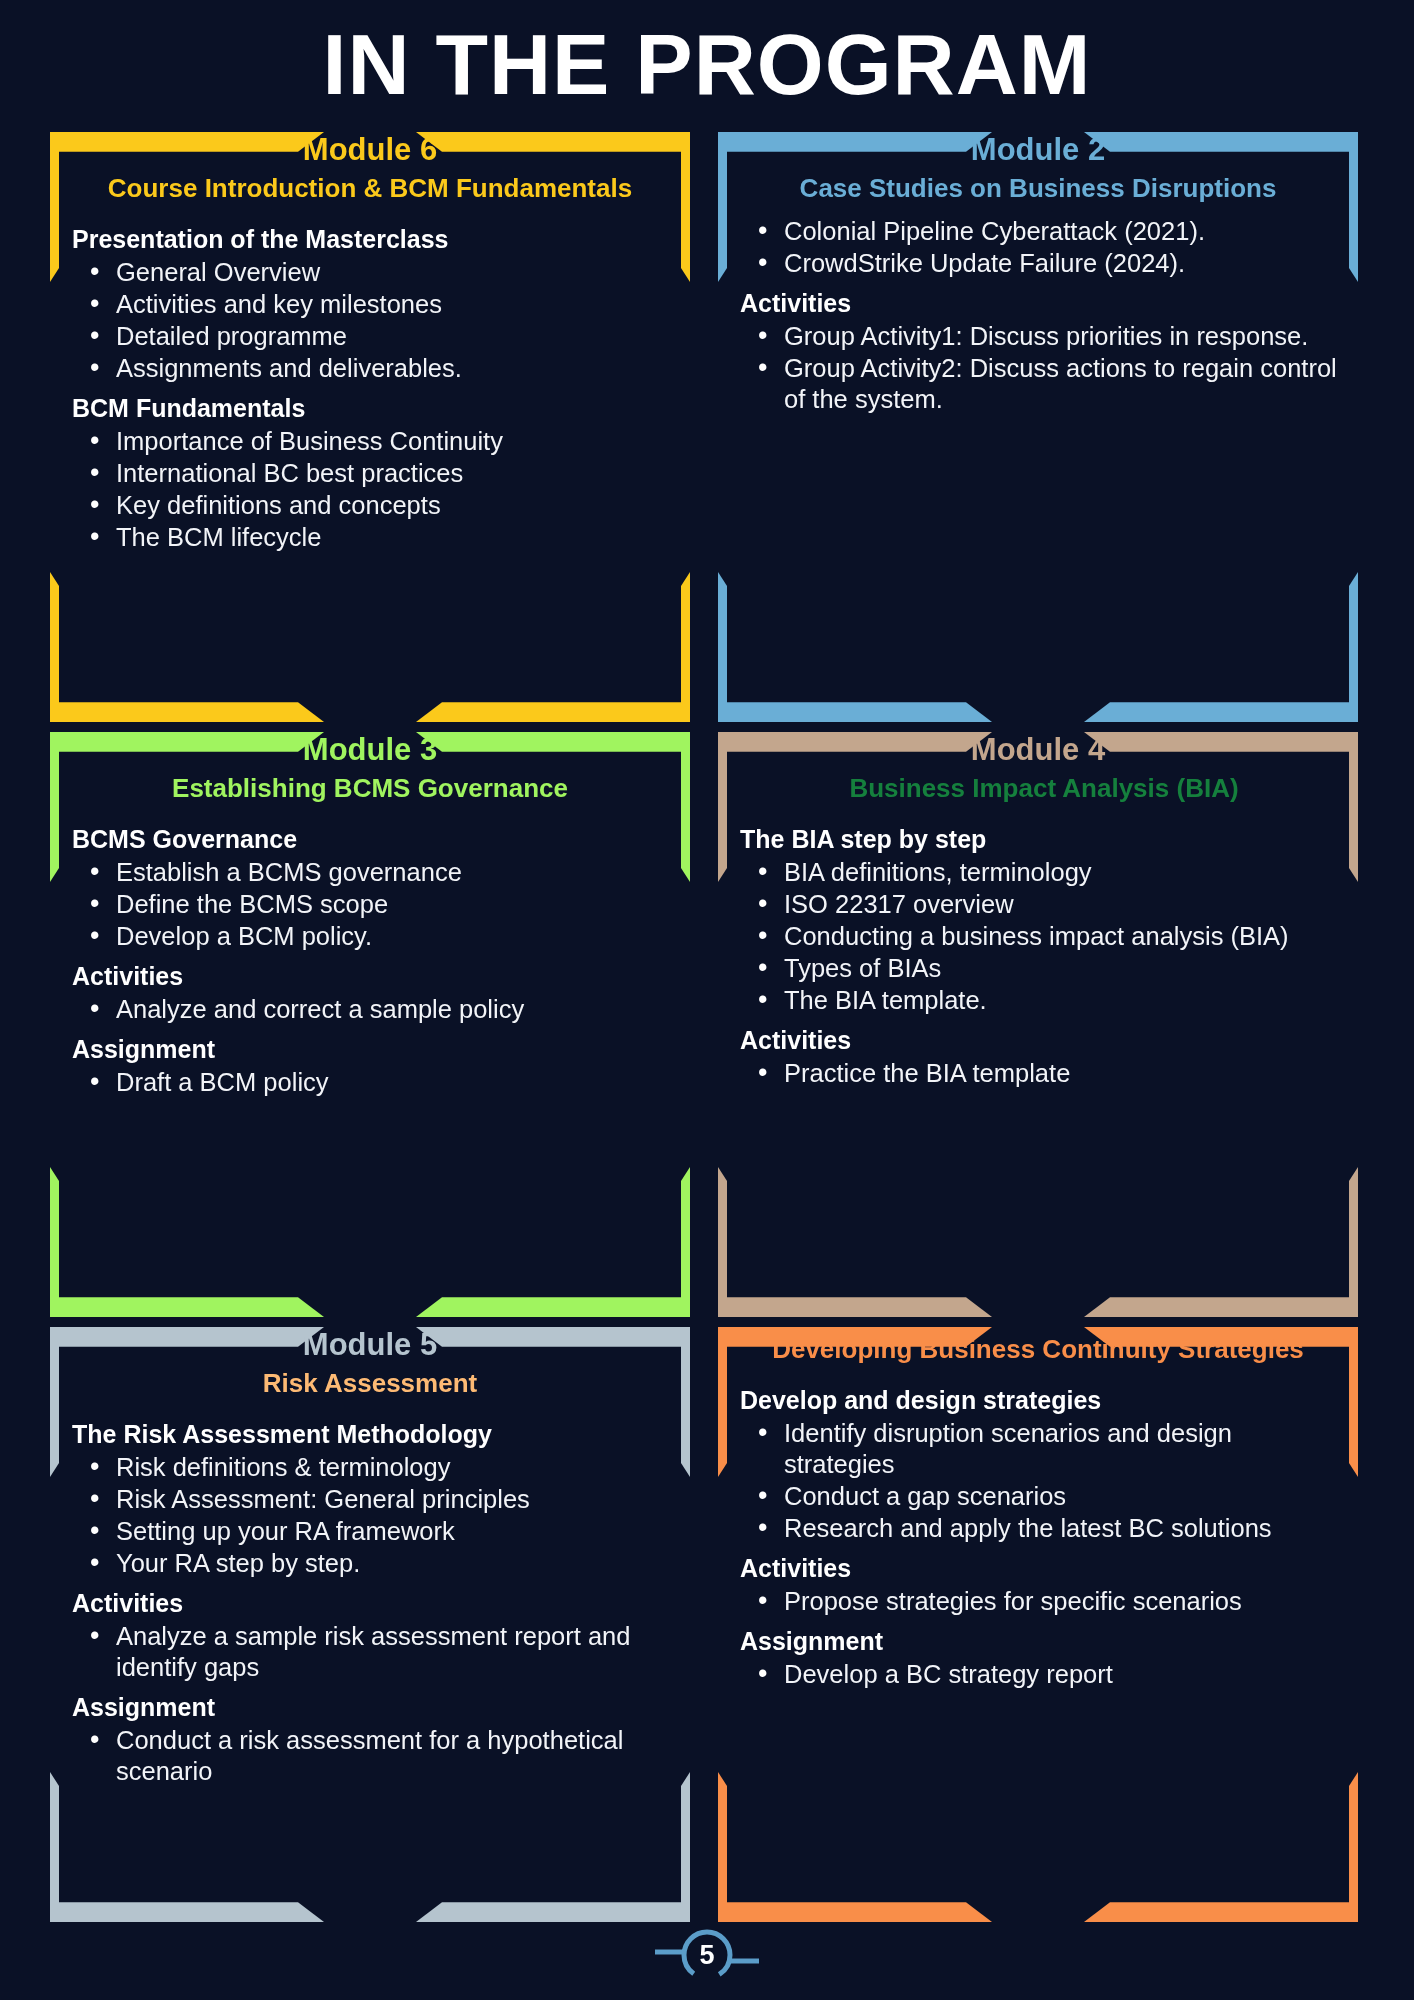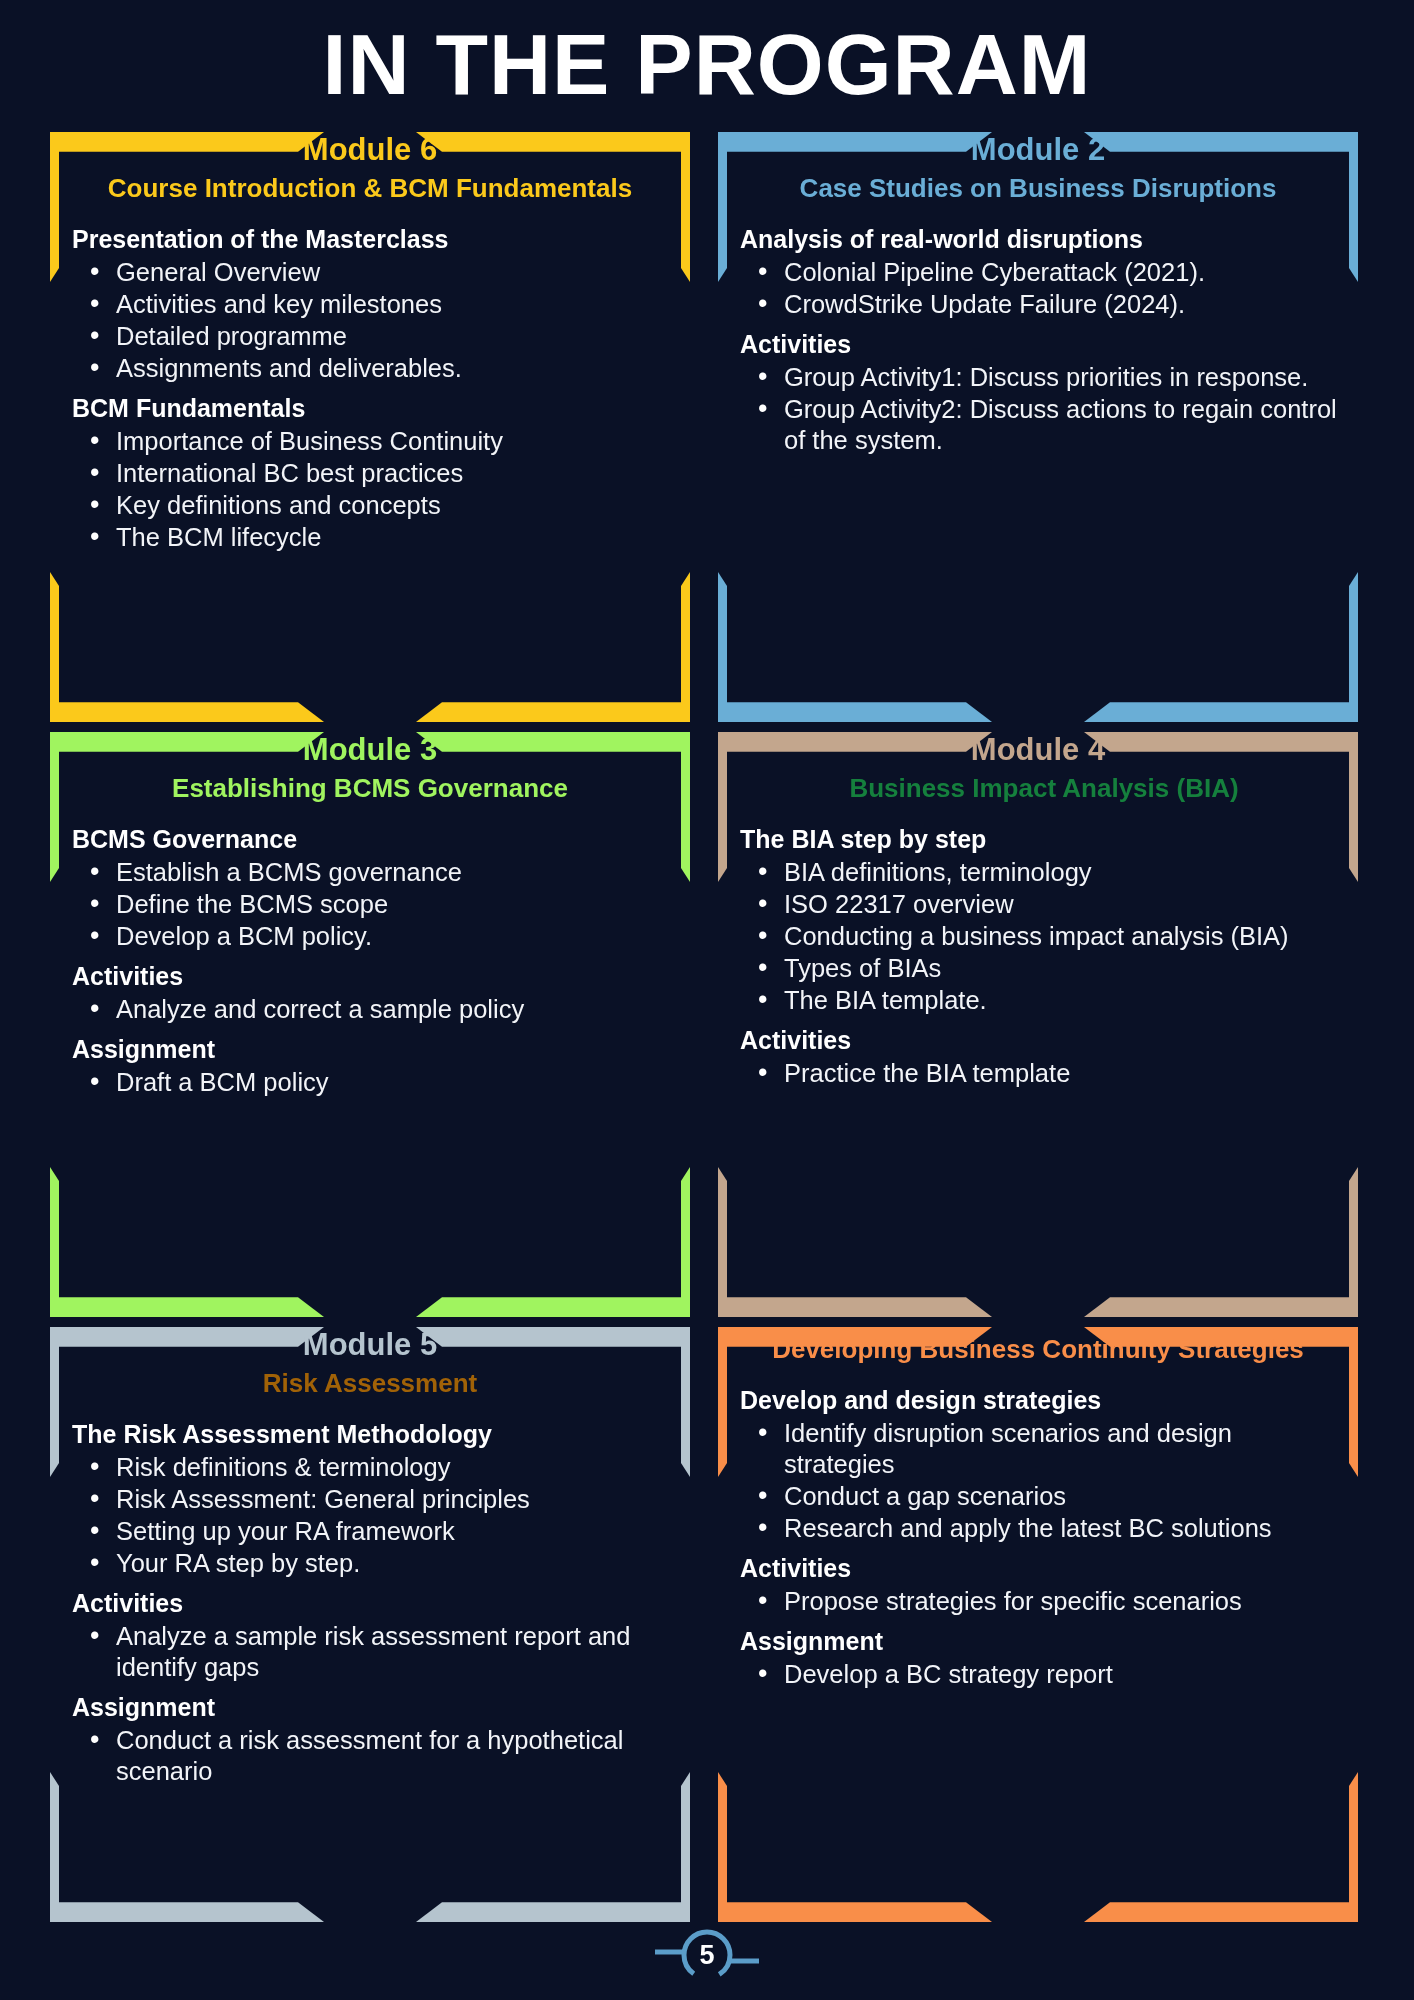--- a/index.html
+++ b/index.html
@@ -141,21 +141,20 @@
               <polygon fill="#6aaed6" points="9,570.2 248,570.2 274,590 9,590"></polygon>
               <polygon fill="#6aaed6" points="366,590 392,570.2 631,570.2 631,590"></polygon>
               <polygon fill="#6aaed6" points="631,454 640,440 640,590 631,590"></polygon>
             </svg>
           </div>
           <div class="mod-head">
             <div class="mod-num" style="color: rgb(106, 174, 214);">Module 2</div>
             <div class="mod-name" style="color: rgb(106, 174, 214);">Case Studies on Business Disruptions</div>
           </div>
           <div class="mod-body">
-            <div class="sec-title">Analysis of real-world disruptions</div>
             <ul class="bullets">
               <li>Colonial Pipeline Cyberattack (2021).</li>
               <li>CrowdStrike Update Failure (2024).</li>
             </ul>
             <div class="sec-title">Activities</div>
             <ul class="bullets">
               <li>Group Activity1: Discuss priorities in response.</li>
               <li>Group Activity2: Discuss actions to regain control of the system.</li>
             </ul>
           </div>
@@ -238,21 +237,21 @@
               <polygon fill="#b5c4ce" points="366,0 631,0 631,19.8 392,19.8"></polygon>
               <polygon fill="#b5c4ce" points="631,0 640,0 640,150 631,136"></polygon>
               <polygon fill="#b5c4ce" points="0,445 9,459 9,595 0,595"></polygon>
               <polygon fill="#b5c4ce" points="9,575.2 248,575.2 274,595 9,595"></polygon>
               <polygon fill="#b5c4ce" points="366,595 392,575.2 631,575.2 631,595"></polygon>
               <polygon fill="#b5c4ce" points="631,459 640,445 640,595 631,595"></polygon>
             </svg>
           </div>
           <div class="mod-head">
             <div class="mod-num" style="color: rgb(181, 196, 206);">Module 5</div>
-            <div class="mod-name" style="color: #a16207;">Risk Assessment</div>
+            <div class="mod-name" style="color: #fdba74;">Risk Assessment</div>
           </div>
           <div class="mod-body">
             <div class="sec-title">The Risk Assessment Methodology</div>
             <ul class="bullets">
               <li>Risk definitions &amp; terminology</li>
               <li>Risk Assessment: General principles</li>
               <li>Setting up your RA framework</li>
               <li>Your RA step by step.</li>
             </ul>
             <div class="sec-title">Activities</div>

